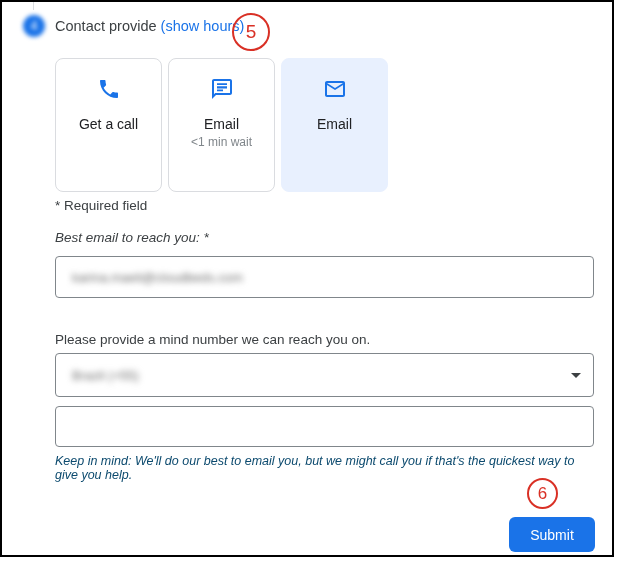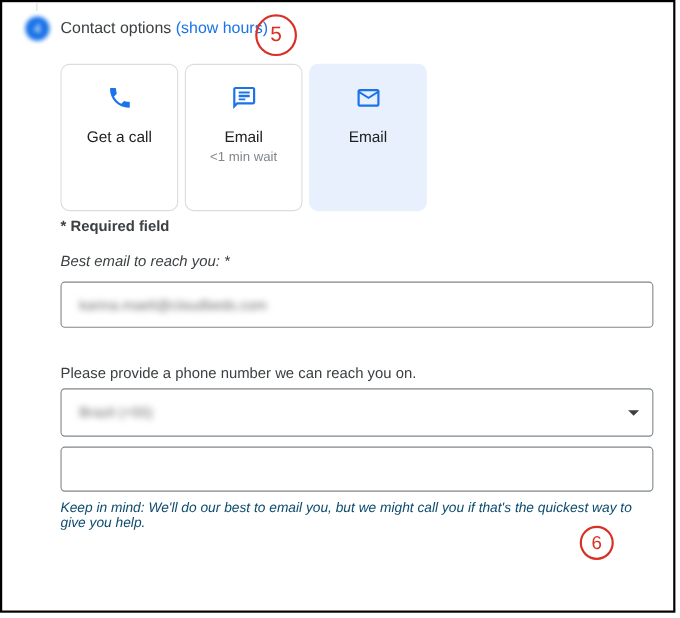--- a/index.html
+++ b/index.html
@@ -23,21 +23,21 @@
   .cards{position:absolute;left:53px;top:56px;display:flex;gap:6px;}
   .card{width:107px;height:134px;border:1px solid #dadce0;border-radius:8px;background:#fff;box-sizing:border-box;
     display:flex;flex-direction:column;align-items:center;cursor:pointer;}
   .card.selected{background:#e8f0fe;border-color:#e8f0fe;}
   .card .cicon{margin-top:18px;height:24px;}
   .card .clabel{margin-top:15px;font-size:14px;color:#202124;}
   .card .csub{margin-top:3px;font-size:12px;color:#80868b;}
 
   
   .flabel{position:absolute;left:53px;font-size:13.5px;color:#3c4043;}
-  .req{top:196px;font-weight:bold;}
+  .req{top:196px;}
   .email-label{top:228px;font-style:italic;}
   .phone-label{top:330px;}
   .tbox{position:absolute;left:53px;width:539px;box-sizing:border-box;border:1px solid #80868b;border-radius:4px;background:#fff;}
   .email-box{top:254px;height:42px;}
   .select-box{top:351px;height:44px;cursor:pointer;}
   .phone-box{top:404px;height:41px;}
   .blurred{position:absolute;left:16px;top:50%;transform:translateY(-50%);font-size:13px;color:#6d6d6d;filter:blur(3px);white-space:nowrap;}
   .caret{position:absolute;right:12px;top:50%;margin-top:-2px;width:0;height:0;
     border-left:5px solid transparent;border-right:5px solid transparent;border-top:5px solid #3c4043;}
   .disclaimer{position:absolute;left:53px;top:452px;width:545px;font-size:12.5px;font-style:italic;color:#0c4a6e;}
@@ -49,21 +49,21 @@
 <body>
 
 <div class="frame">
 
   <div class="stepper-line"></div>
   <div class="step-badge">
     <span>4</span>
   </div>
 
   <div class="hdr-title">
-    <span>Contact options</span>
+    <span>Contact provide</span>
     <a class="hdr-link">(show hours)</a>
   </div>
 
   <div class="ann ann5">
     <span>5</span>
   </div>
 
   <div class="cards">
 
     <div class="card">
@@ -99,30 +99,31 @@
 
   </div>
 
   <div class="flabel req">* Required field</div>
 
   <div class="flabel email-label">Best email to reach you: *</div>
   <div class="tbox email-box">
     <span class="blurred">karina.maeli@cloudbeds.com</span>
   </div>
 
-  <div class="flabel phone-label">Please provide a phone number we can reach you on.</div>
+  <div class="flabel phone-label">Please provide a mind number we can reach you on.</div>
   <div class="tbox select-box">
     <span class="blurred">Brazil (+55)</span>
     <span class="caret"></span>
   </div>
 
   <div class="tbox phone-box">
     <span class="blurred"></span>
   </div>
 
   <div class="disclaimer">Keep in mind: We'll do our best to email you, but we might call you if that's the quickest way to give you help.</div>
 
   <div class="ann ann6">
     <span>6</span>
   </div>
 
+  <button class="submit-btn">Submit</button>
 
 </div>
 
 </body></html>

